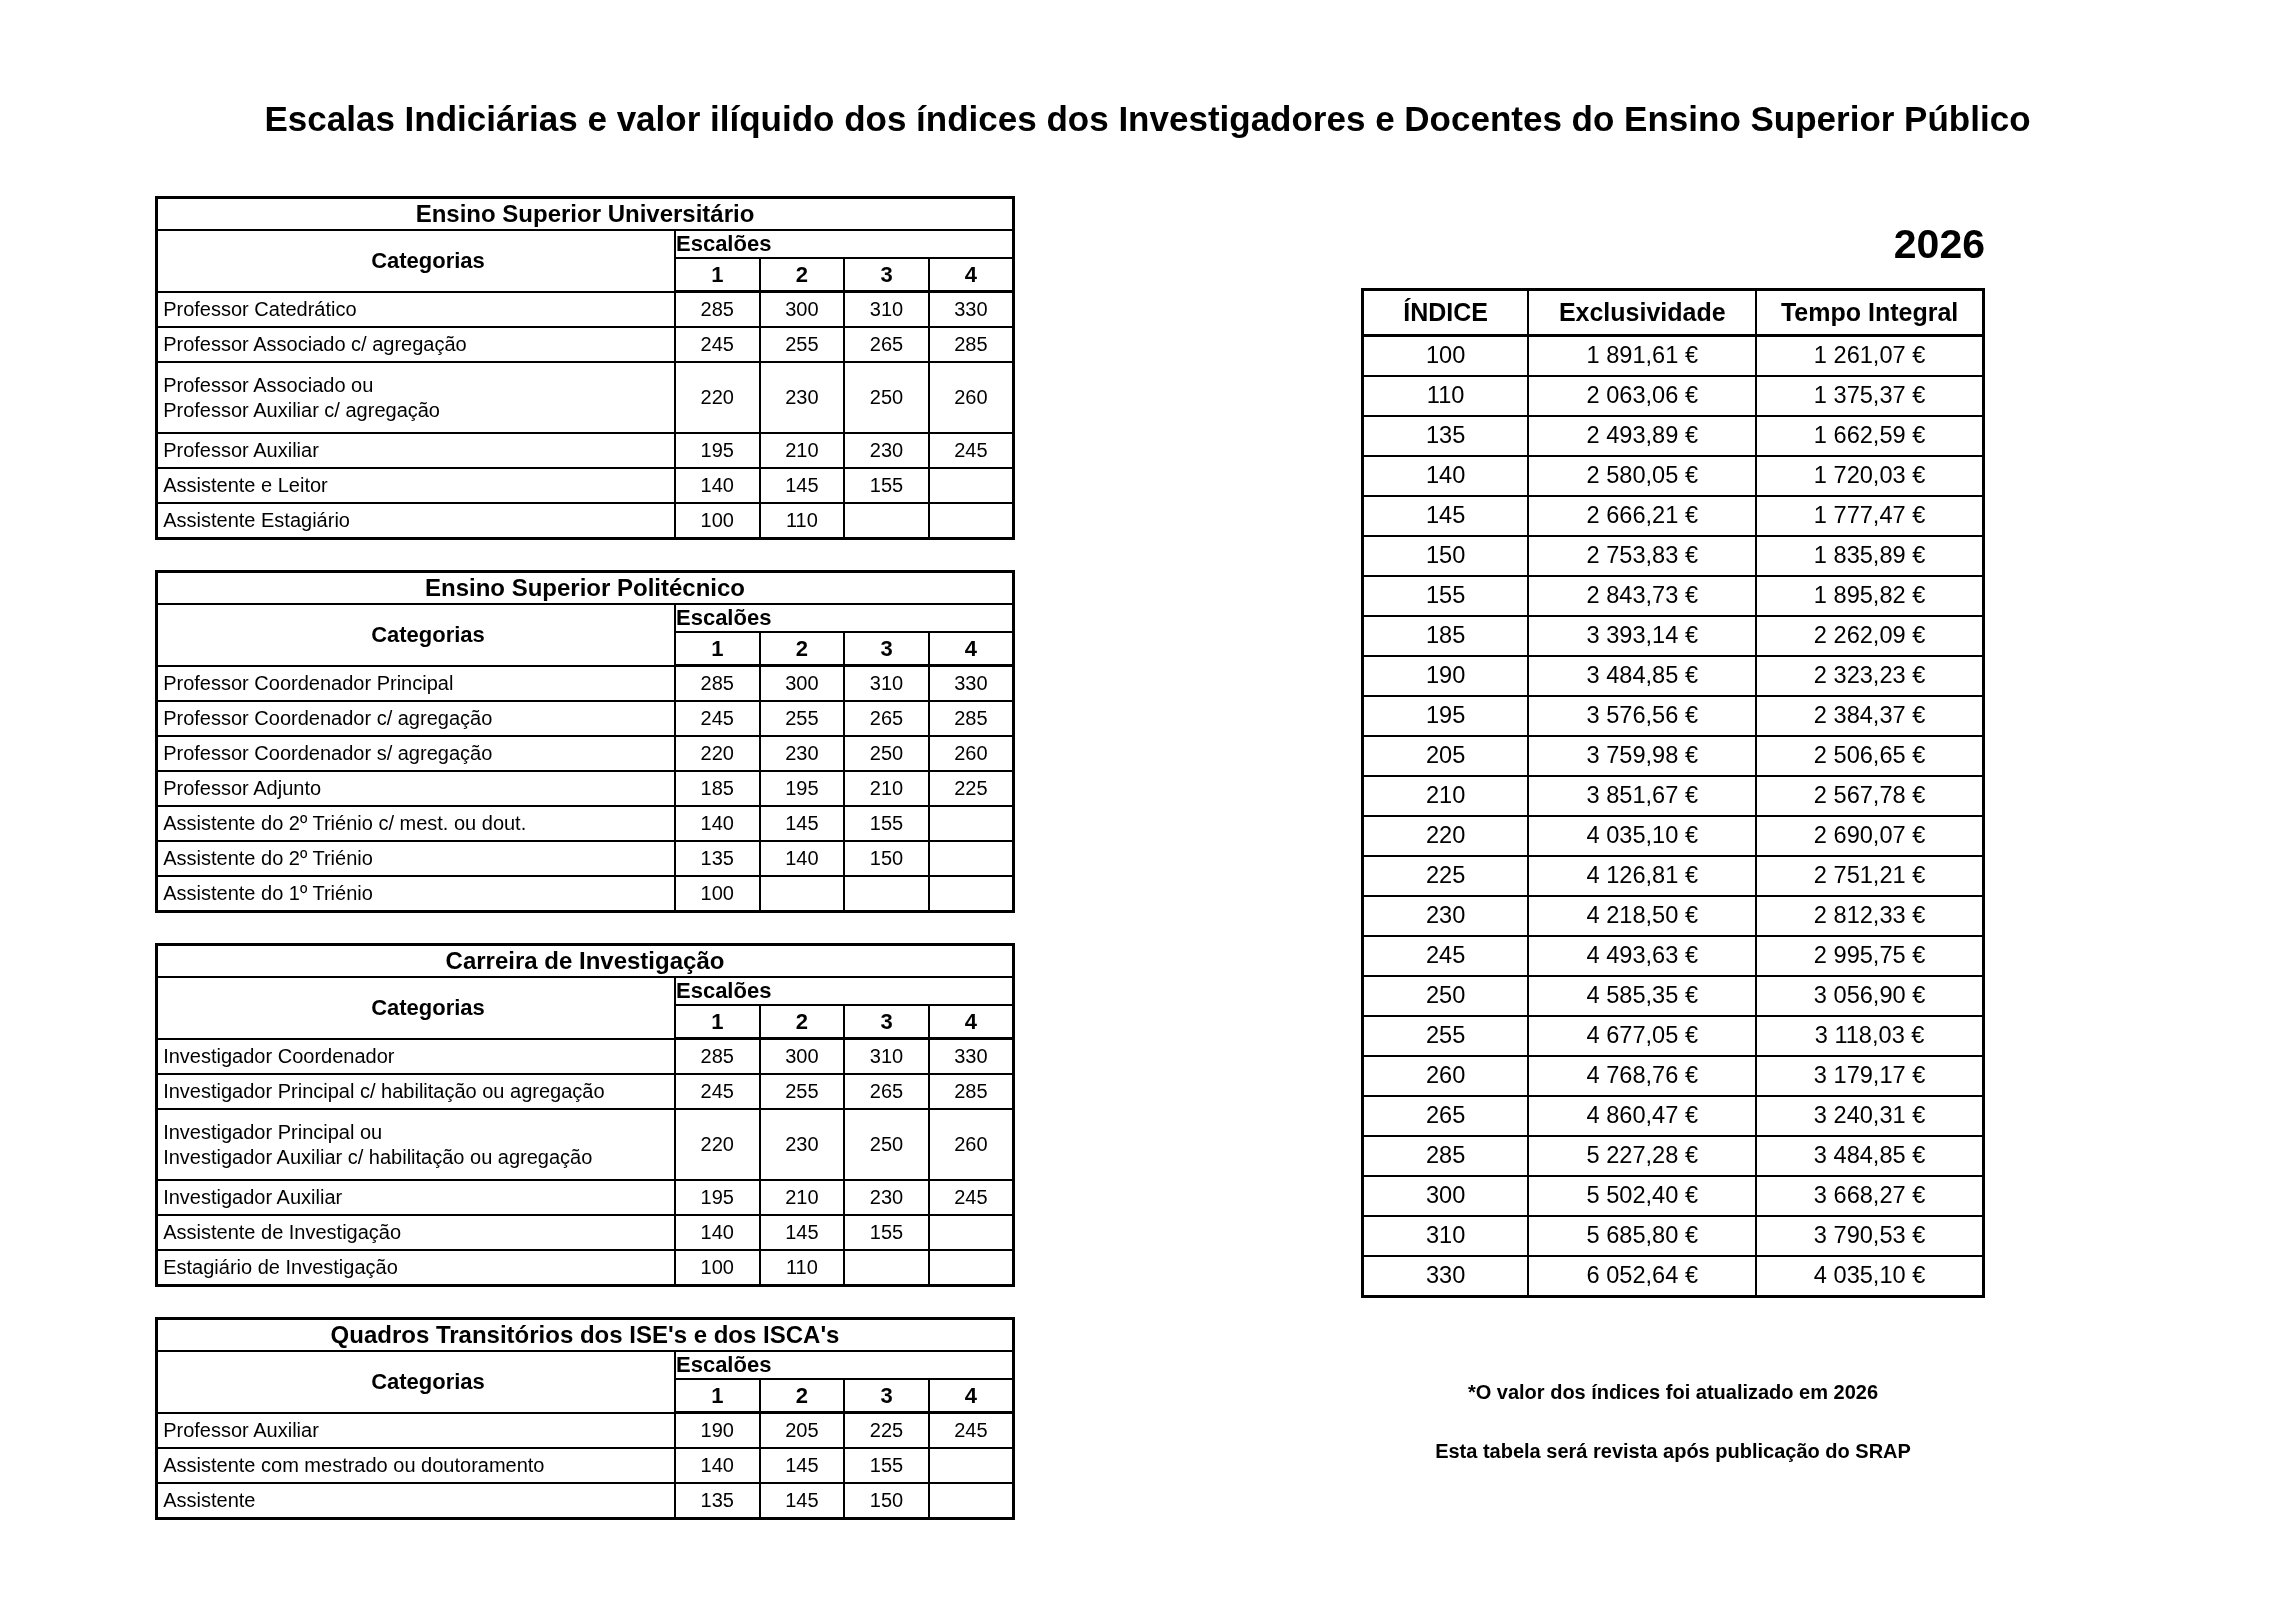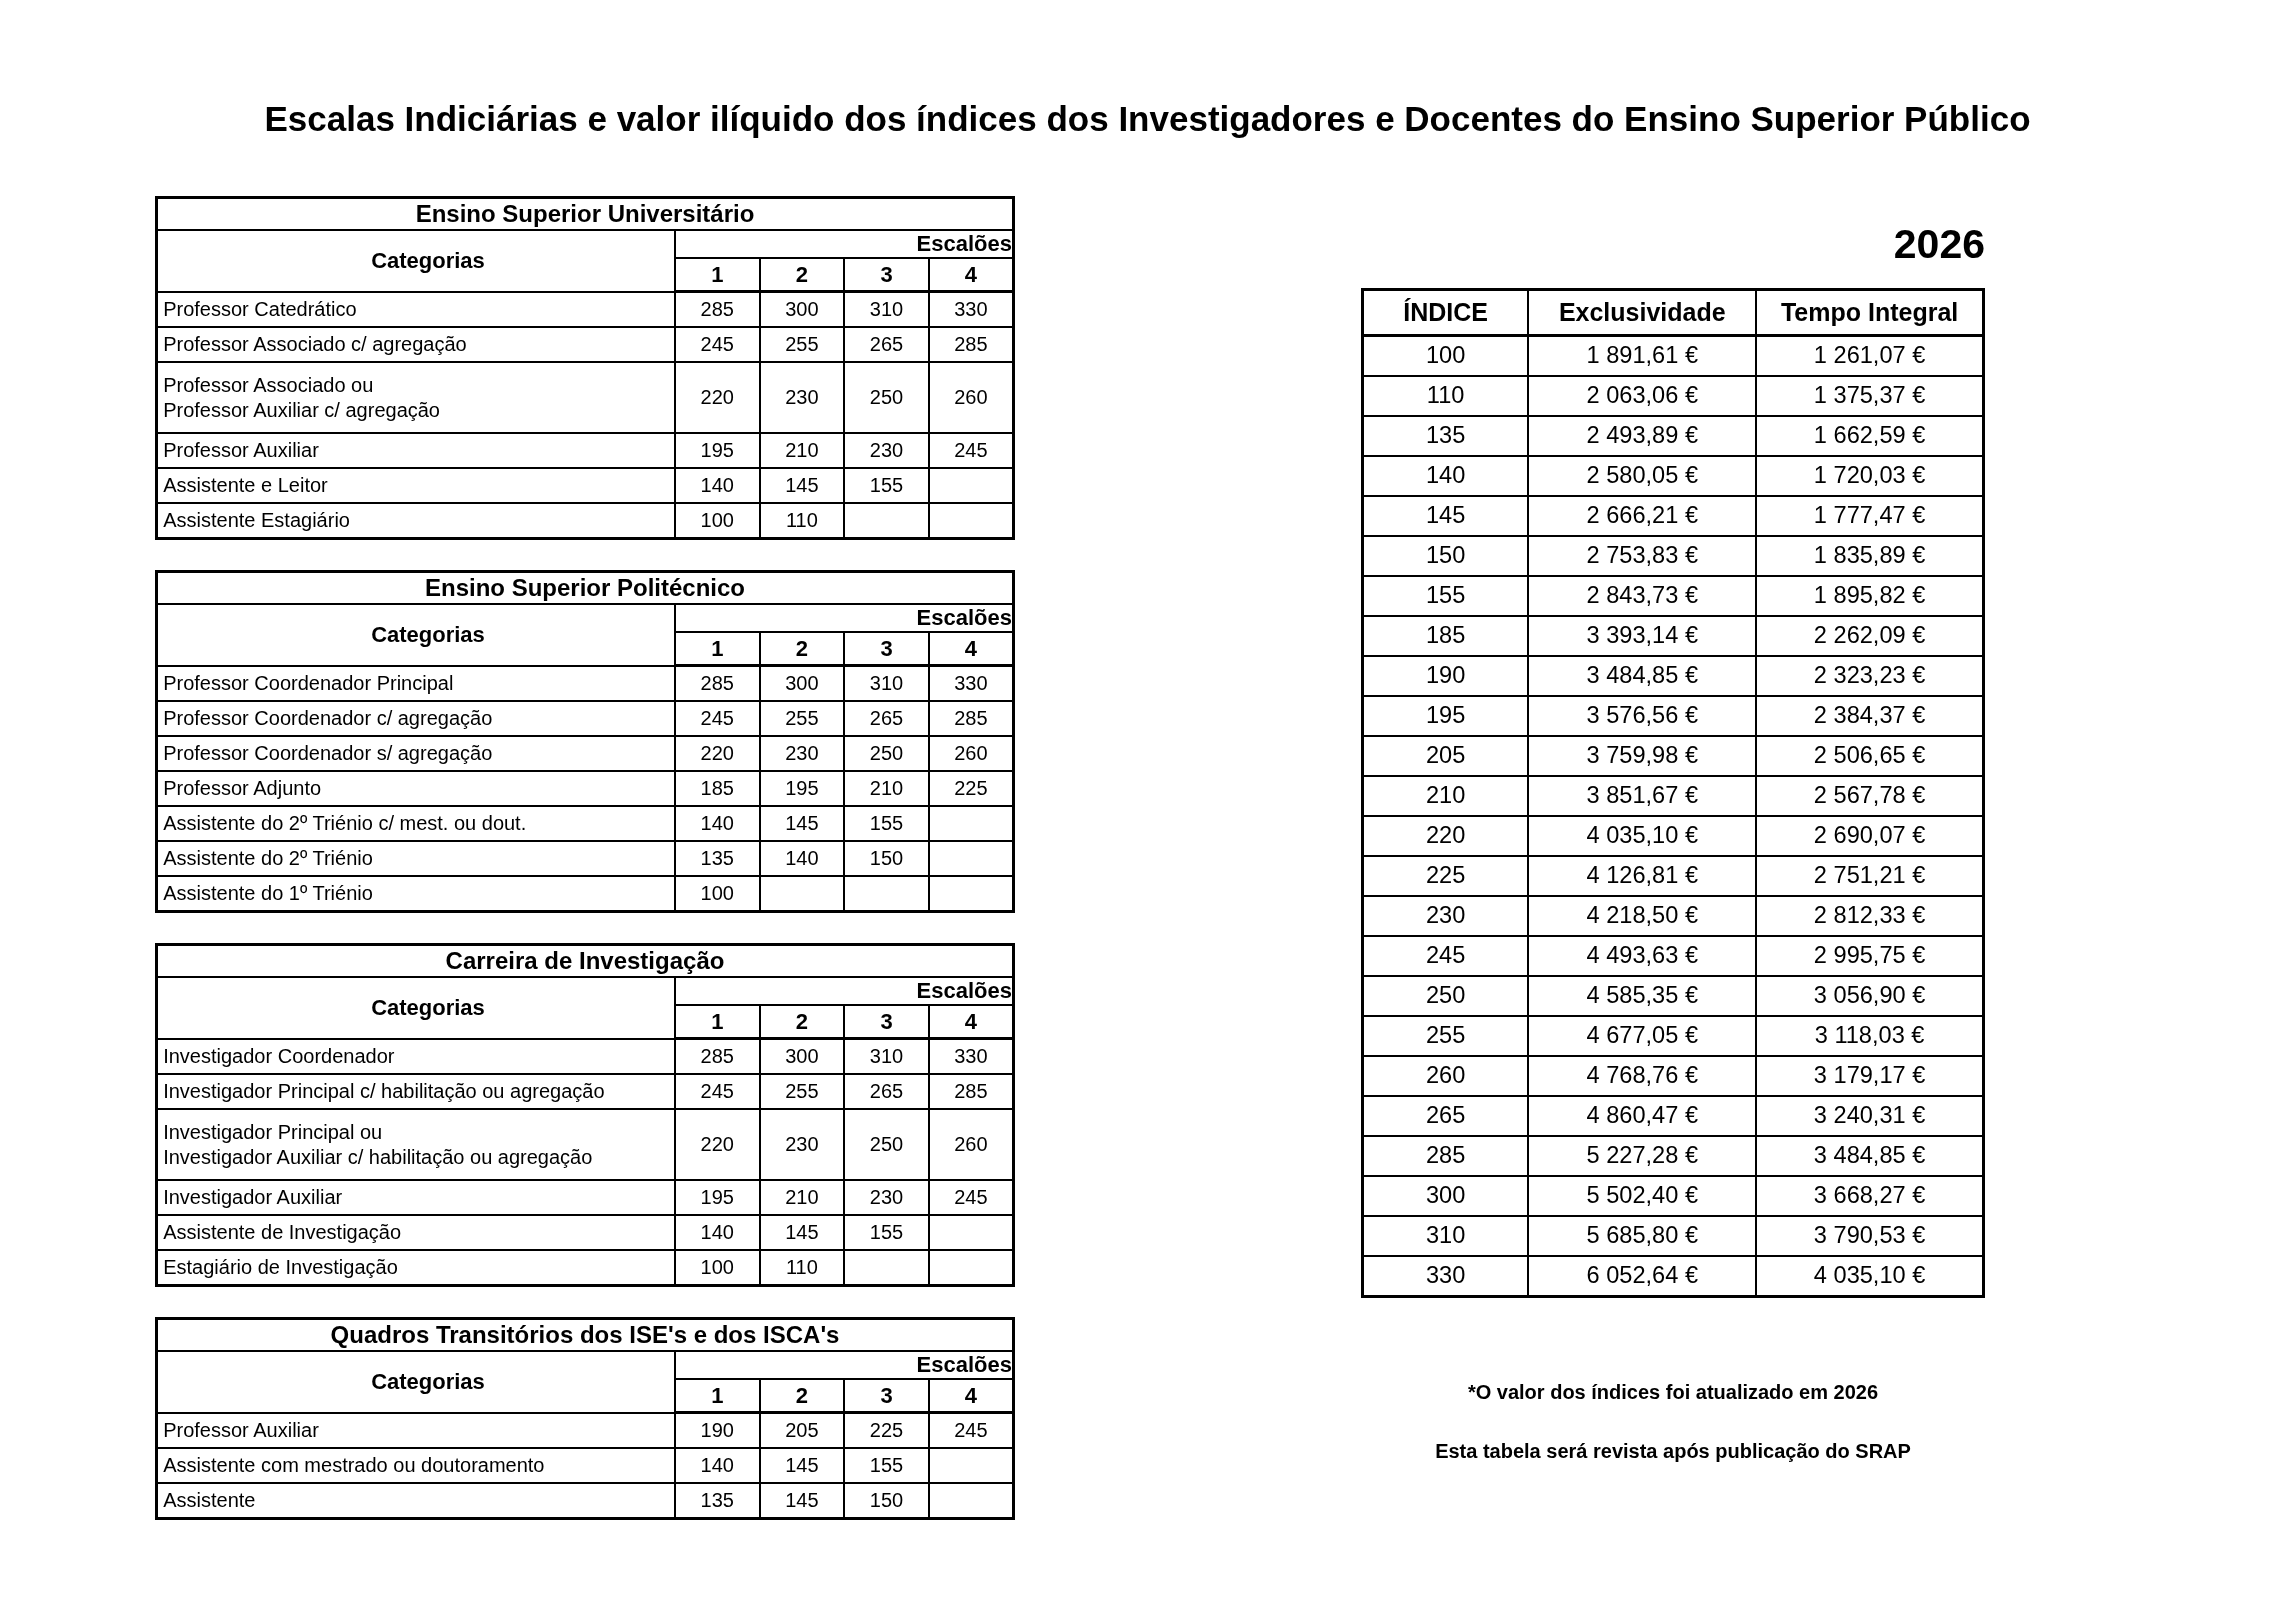--- a/index.html
+++ b/index.html
@@ -50,21 +50,21 @@
   .scale-table .cat-h {
     font-size: 22px;
     font-weight: bold;
     text-align: center;
     padding-left: 24px;
   }
   .scale-table .esc-h {
     height: 26px;
     font-size: 22px;
     font-weight: bold;
-    text-align: right;
+    text-align: left;
     border-bottom-width: 2px;
   }
   .scale-table .num-h {
     height: 31px;
     font-size: 22px;
     font-weight: bold;
     text-align: center;
     border-bottom-width: 3.9px;
   }
   .scale-table td.cat {

